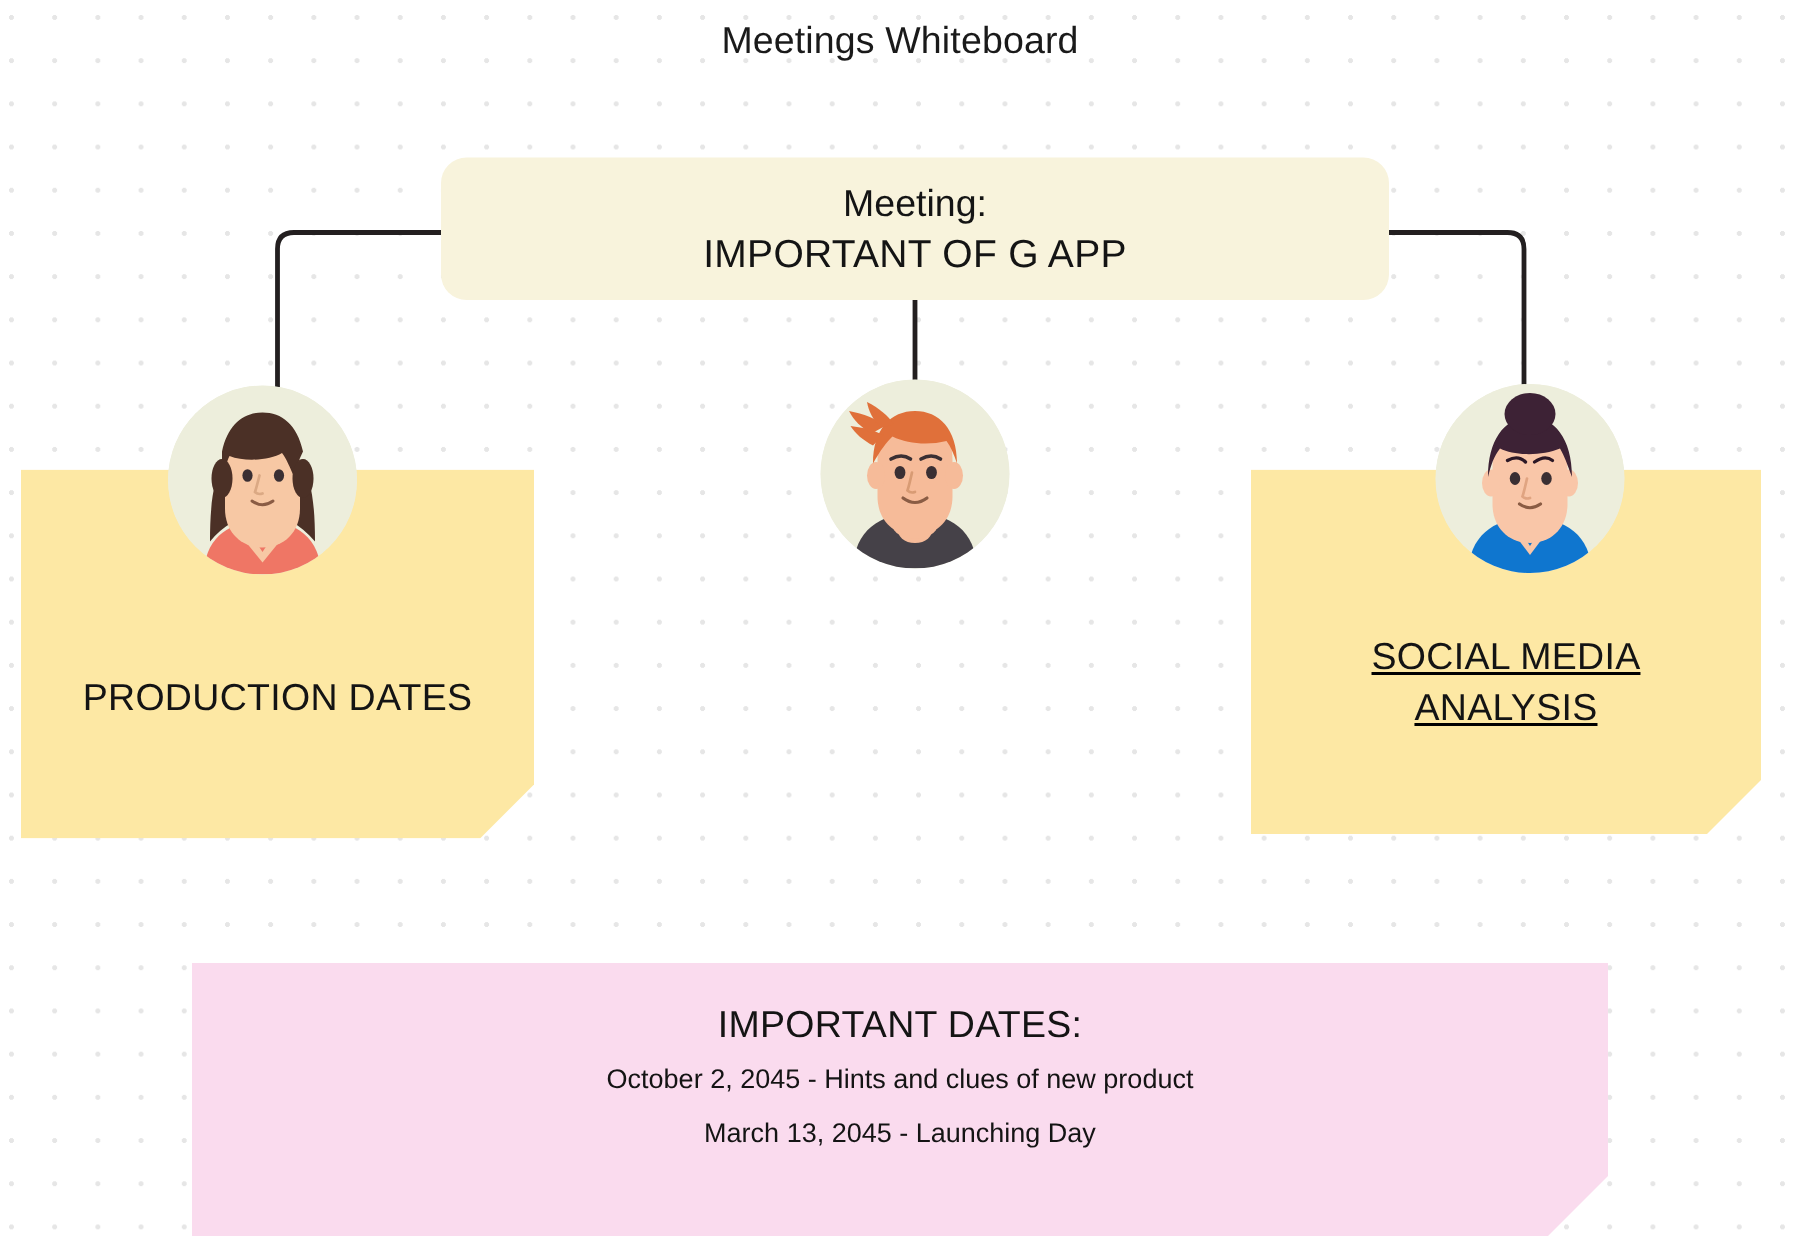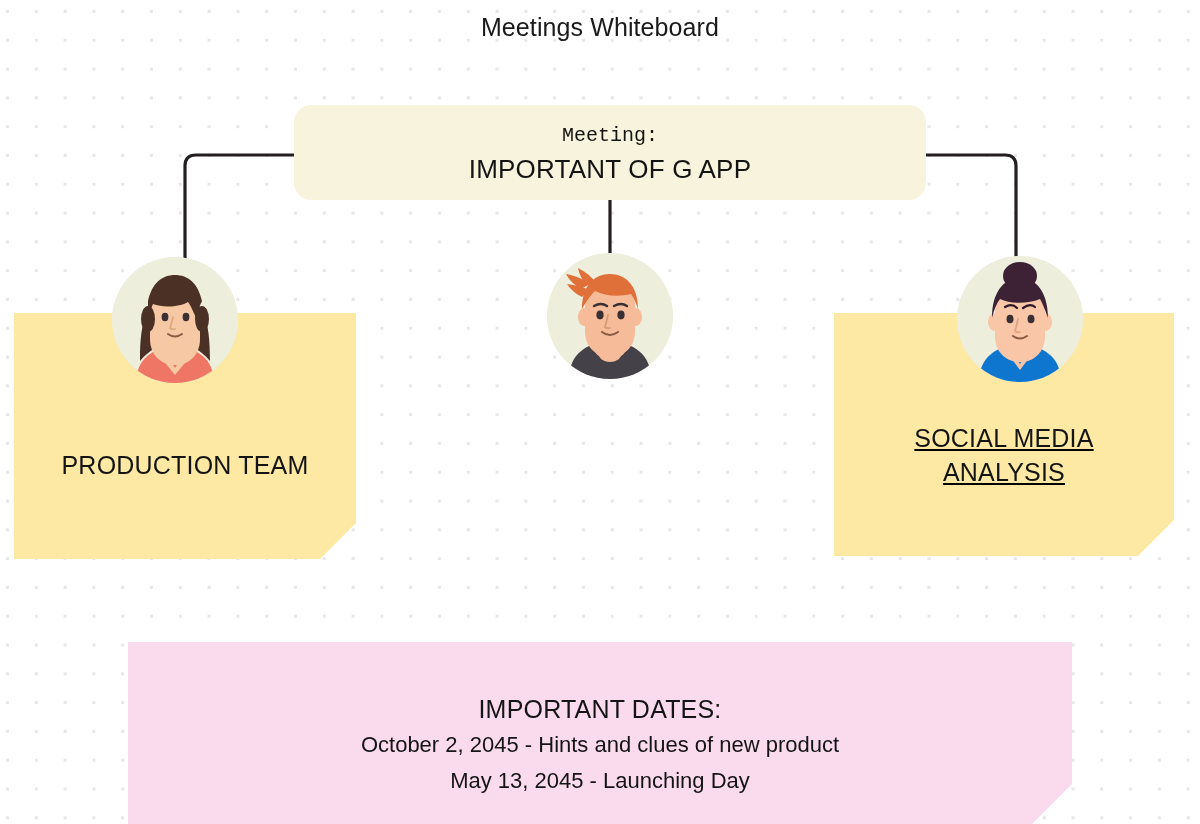--- a/index.html
+++ b/index.html
@@ -49,24 +49,23 @@
     width: 632px;
     height: 95px;
     background-color: #f8f3dc;
     border-radius: 17px;
     display: flex;
     flex-direction: column;
     align-items: center;
     justify-content: center;
   }
   #meeting-card .line1 {
-    font-size: 20px;
+    font-size: 25px;
     color: #141414;
     line-height: 32px;
-    font-family: Liberation Mono, monospace;
   }
   #meeting-card .line2 {
     font-size: 26px;
     color: #141414;
     line-height: 34px;
     letter-spacing: 0.2px;
   }
 
   
   #connectors {
@@ -124,31 +123,31 @@
     position: absolute;
     left: 128px;
     top: 642px;
     width: 944px;
     height: 182px;
     background-color: #fadbee;
     clip-path: polygon(0 0, 100% 0, 100% calc(100% - 40px), calc(100% - 40px) 100%, 0 100%);
     display: flex;
     flex-direction: column;
     align-items: center;
-    justify-content: center;
+    justify-content: flex-start;
     padding-top: 23px;
   }
   #dates-panel .dates-heading {
     font-size: 25px;
     color: #141414;
     line-height: 36px;
     letter-spacing: 0.2px;
   }
   #dates-panel .date-line {
-    font-size: 22px;
+    font-size: 18px;
     color: #141414;
     line-height: 36px;
   }
 </style>
 </head>
 <body>
 
 <div id="whiteboard">
 
   <div id="board-title">Meetings Whiteboard</div>
@@ -158,21 +157,21 @@
     <path d="M 610 200 L 610 262" fill="none" stroke="#231f20" stroke-width="3.2" stroke-linecap="round"></path>
     <path d="M 926 155 L 1005 155 Q 1016 155 1016 166 L 1016 268" fill="none" stroke="#231f20" stroke-width="3.2" stroke-linecap="round"></path>
   </svg>
 
   <div id="meeting-card">
     <div class="line1">Meeting:</div>
     <div class="line2">IMPORTANT OF G APP</div>
   </div>
 
   <div id="sticky-production" class="sticky">
-    <div class="sticky-label">PRODUCTION TEAM</div>
+    <div class="sticky-label">PRODUCTION DATES</div>
   </div>
 
 
   <div id="sticky-social" class="sticky">
     <div class="sticky-label">SOCIAL MEDIA
 ANALYSIS</div>
   </div>
 
   <div id="avatar-production" class="avatar">
     <svg viewBox="0 0 126 126" xmlns="http://www.w3.org/2000/svg">
@@ -237,16 +236,16 @@
       <ellipse cx="53" cy="63" rx="3.5" ry="4.3" fill="#3a2f33"></ellipse>
       <ellipse cx="74" cy="63" rx="3.5" ry="4.3" fill="#3a2f33"></ellipse>
       <path d="M61 63 q-2 9 -3 12 q2 2 5 1" fill="none" stroke="#e0a481" stroke-width="1.8" stroke-linecap="round"></path>
       <path d="M56 80 q7 5 14 0" fill="none" stroke="#8a5c44" stroke-width="2.1" stroke-linecap="round"></path>
     </svg>
   </div>
 
   <div id="dates-panel">
     <div class="dates-heading">IMPORTANT DATES:</div>
     <div class="date-line">October 2, 2045 - Hints and clues of new product</div>
-    <div class="date-line">May 13, 2045 - Launching Day</div>
+    <div class="date-line">March 13, 2045 - Launching Day</div>
   </div>
 
 </div>
 
 </body></html>

